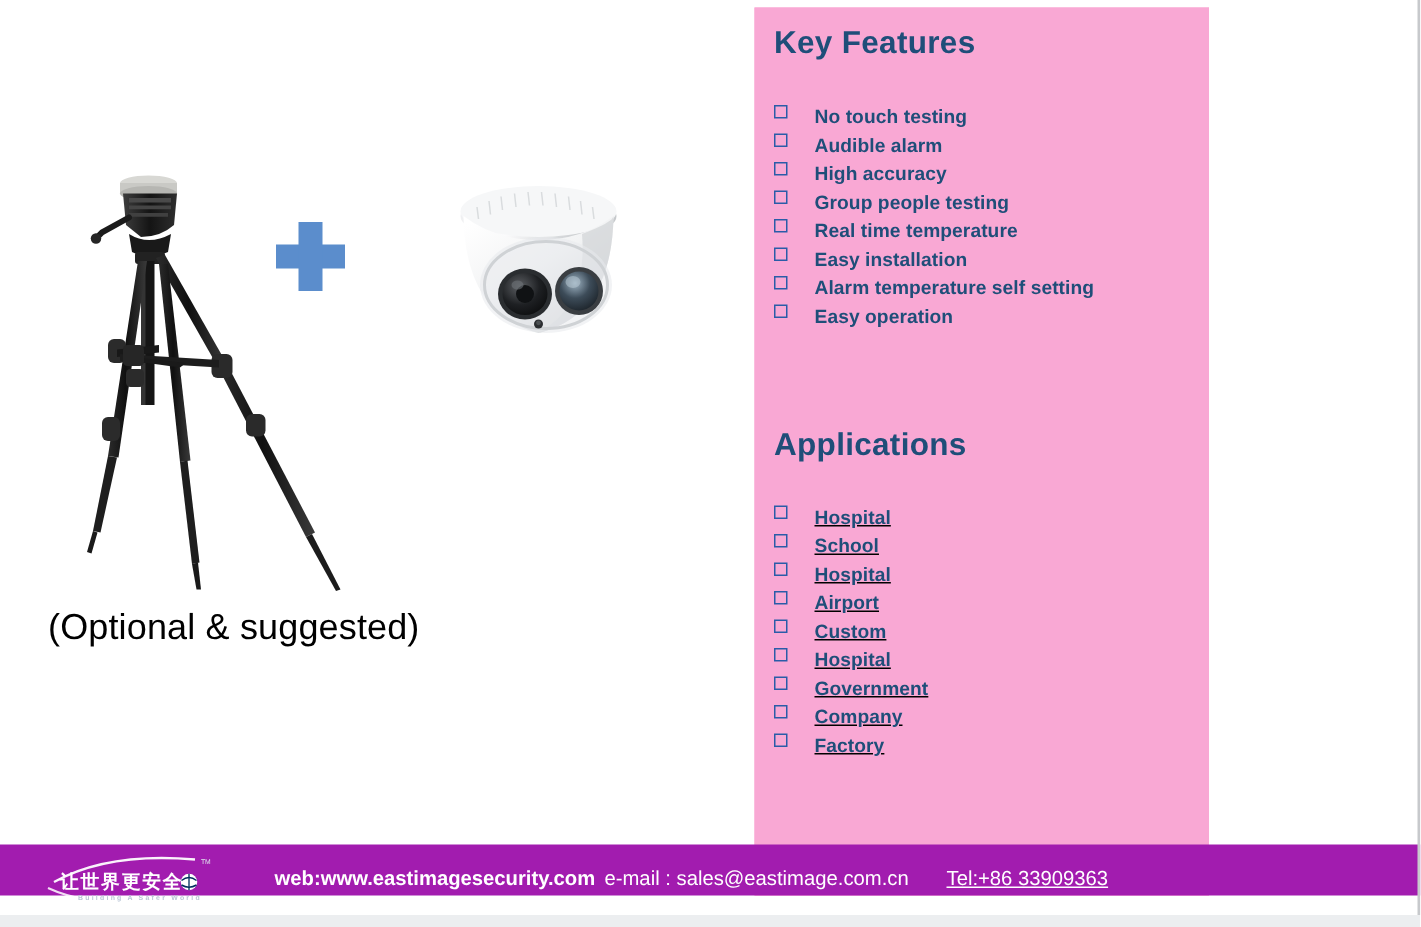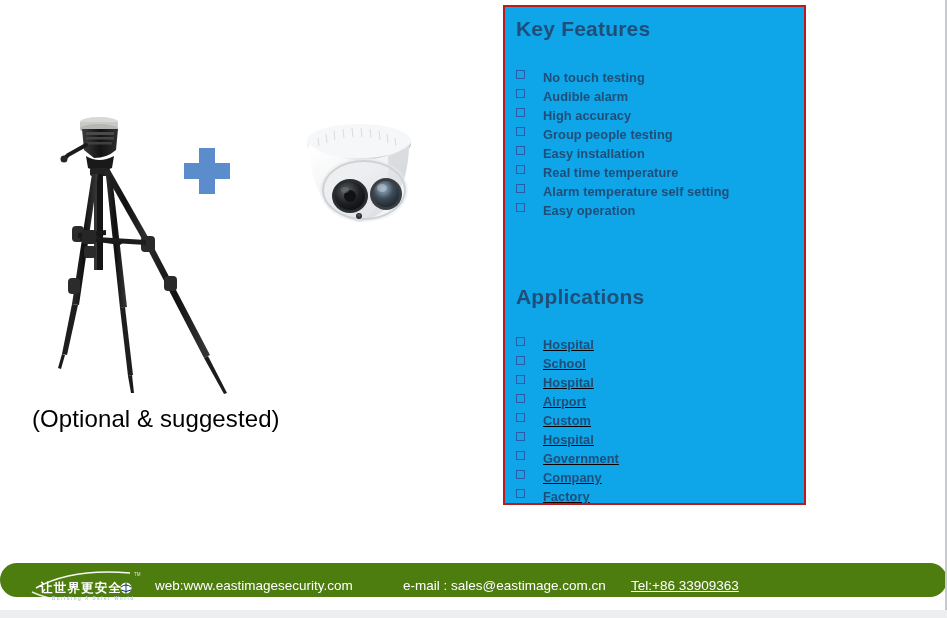--- a/index.html
+++ b/index.html
@@ -85,24 +85,24 @@
     letter-spacing: 0.1px;
     white-space: nowrap;
     margin-left: 12px;
   }
 
   
   #info-box {
     position: absolute;
     left: 503px; top: 5px;
     width: 303px;
-    height: 500px;
-    border: 2px solid #b91c1c;
+    height: 592px;
+    border: 2px solid #f9a8d4;
     box-sizing: border-box;
-    background: #0ea5e9;
+    background: #f9a8d4;
   }
   .section-title {
     color: #1f4e79;
     font-weight: bold;
     font-size: 21px;
     letter-spacing: 0.2px;
   }
   #key-features-title {
     position: absolute;
     left: 11px; top: 10px;
@@ -141,36 +141,35 @@
     white-space: nowrap;
     letter-spacing: 0.05px;
   }
 
   
   #footer {
     position: absolute;
     left: 0; top: 563px;
     width: 947px;
     height: 34px;
-    background: #4d7c0f;
-    border-radius: 23px;
+    background: #a21caf;
   }
   #footer-logo {
     position: absolute;
     left: 22px; top: 3px;
     width: 125px; height: 42px;
   }
   .footer-text {
     position: absolute;
     color: #ffffff;
     font-size: 13.5px;
     white-space: nowrap;
     top: 15px;
   }
-  #footer-web   { left: 155px; }
+  #footer-web   { left: 183px; font-weight: bold; }
   #footer-email { left: 403px; }
   #footer-tel   { left: 631px; text-decoration: underline; }
 </style>
 </head>
 <body>
 
 <div id="slide">
 
   <div id="product-area">
 
@@ -313,25 +312,25 @@
       <li class="check-item">
         <span class="check-box"></span>
         <span class="check-label">High accuracy</span>
       </li>
       <li class="check-item">
         <span class="check-box"></span>
         <span class="check-label">Group people testing</span>
       </li>
       <li class="check-item">
         <span class="check-box"></span>
+        <span class="check-label">Real time temperature</span>
+      </li>
+      <li class="check-item">
+        <span class="check-box"></span>
         <span class="check-label">Easy installation</span>
-      </li>
-      <li class="check-item">
-        <span class="check-box"></span>
-        <span class="check-label">Real time temperature</span>
       </li>
       <li class="check-item">
         <span class="check-box"></span>
         <span class="check-label">Alarm temperature self setting</span>
       </li>
       <li class="check-item">
         <span class="check-box"></span>
         <span class="check-label">Easy operation</span>
       </li>
     </ul>

